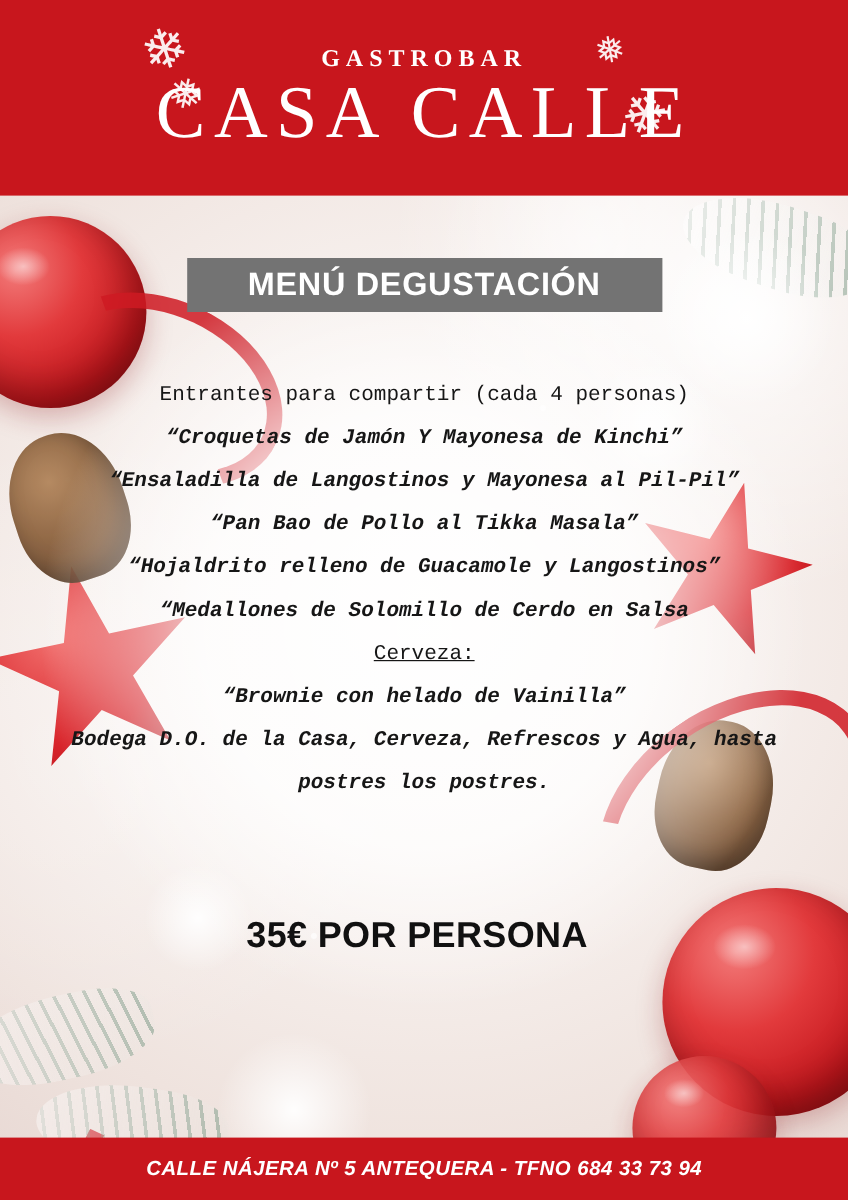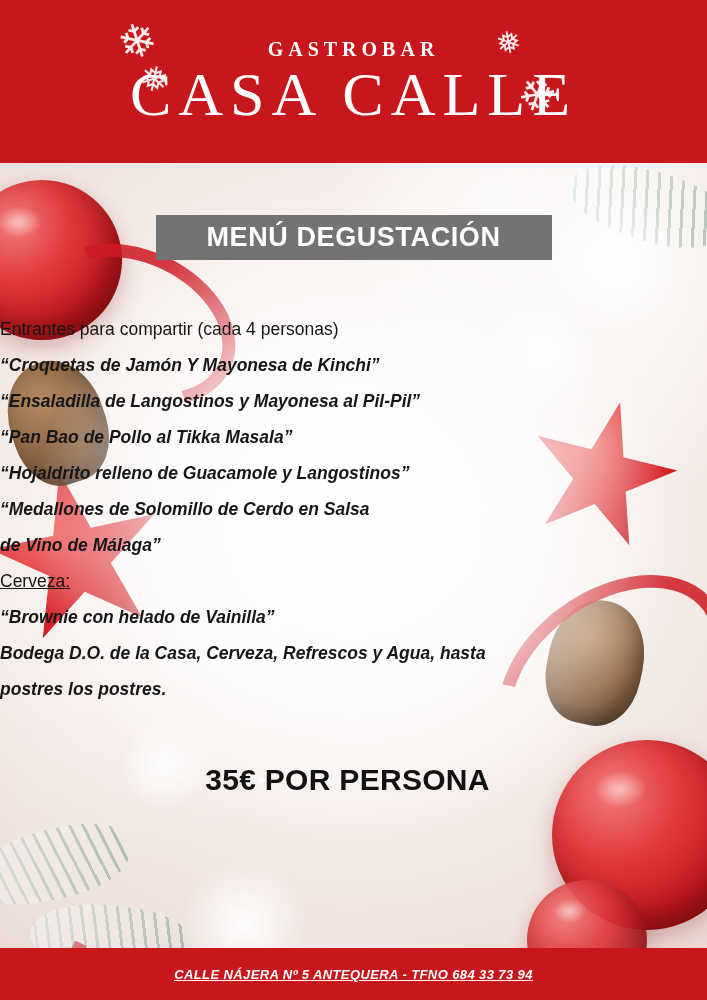--- a/index.html
+++ b/index.html
@@ -182,21 +182,23 @@
     color: #fff;
     font-size: 27px;
     font-weight: 700;
     letter-spacing: .6px;
   }
 
   .menu-body {
     position: absolute;
     left: 0; right: 0;
     top: 148px;
+    text-align: center;
     color: #1b1b1b;
+    font-family: Liberation Mono, monospace;
   }
   .line {
     font-size: 17.5px;
     line-height: 36px;
     font-weight: 600;
     color: #161616;
     white-space: nowrap;
   }
   .line.intro { font-weight: 400; font-style: normal; }
   .line.dish { font-style: italic; font-weight: 600; }
@@ -226,25 +228,24 @@
     position: absolute;
     left: 0; right: 0; bottom: 0;
     height: 52px;
     background: #c8161d;
     display: flex;
     align-items: center;
     justify-content: center;
   }
   .footer span {
     color: #fff;
-    font-size: 13px;
+    font-size: 17px;
     font-weight: 700;
     font-style: italic;
     letter-spacing: .4px;
-    text-decoration: underline;
   }
 </style>
 </head>
 <body>
 
 <div class="bg"></div>
 <div class="bg-snow"></div>
 <div class="orn orn-1"></div>
 <div class="orn orn-2"></div>
 <div class="orn orn-3"></div>
@@ -281,21 +282,20 @@
     <span>MENÚ DEGUSTACIÓN</span>
   </div>
 
   <div class="menu-body">
     <div class="line intro">Entrantes para compartir (cada 4 personas)</div>
     <div class="line dish">“Croquetas de Jamón Y Mayonesa de Kinchi”</div>
     <div class="line dish">“Ensaladilla de Langostinos y Mayonesa al Pil-Pil”</div>
     <div class="line dish">“Pan Bao de Pollo al Tikka Masala”</div>
     <div class="line dish">“Hojaldrito relleno de Guacamole y Langostinos”</div>
     <div class="line dish">“Medallones de Solomillo de Cerdo en Salsa</div>
-    <div class="line dish-cont">de Vino de Málaga”</div>
     <div class="line label">Cerveza:</div>
     <div class="line dish">“Brownie con helado de Vainilla”</div>
     <div class="line drink">Bodega D.O. de la Casa, Cerveza, Refrescos y Agua, hasta</div>
     <div class="line drink">postres los postres.</div>
   </div>
 
   <div class="price">35€ POR PERSONA</div>
 </div>
 
 <div class="footer">

